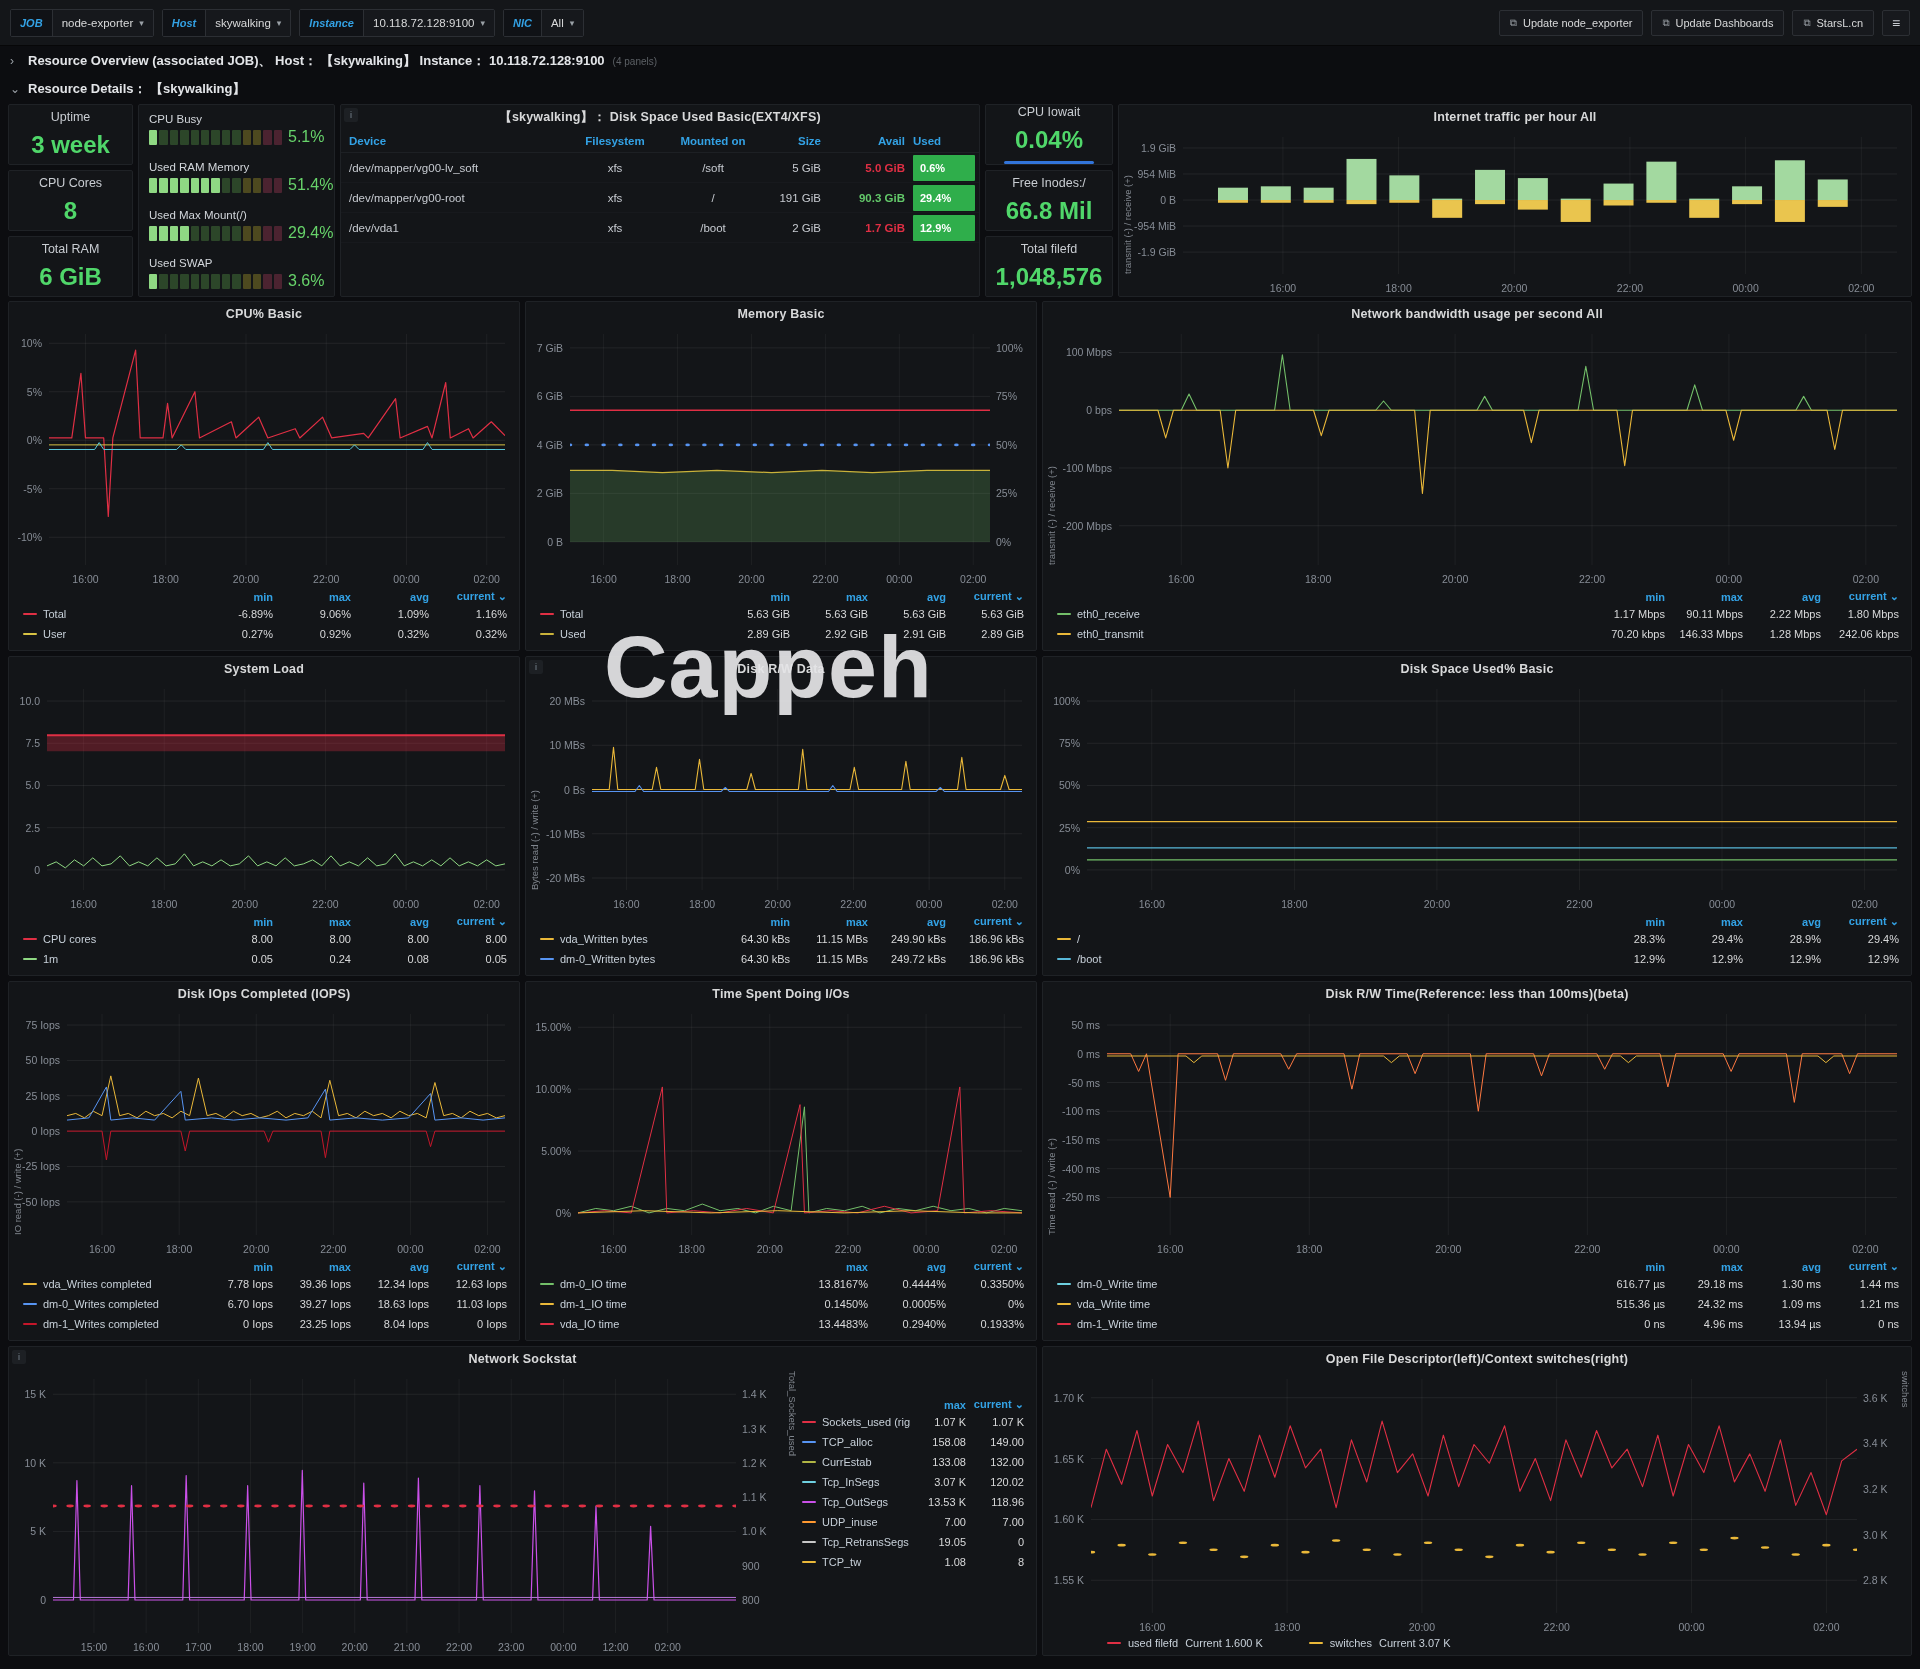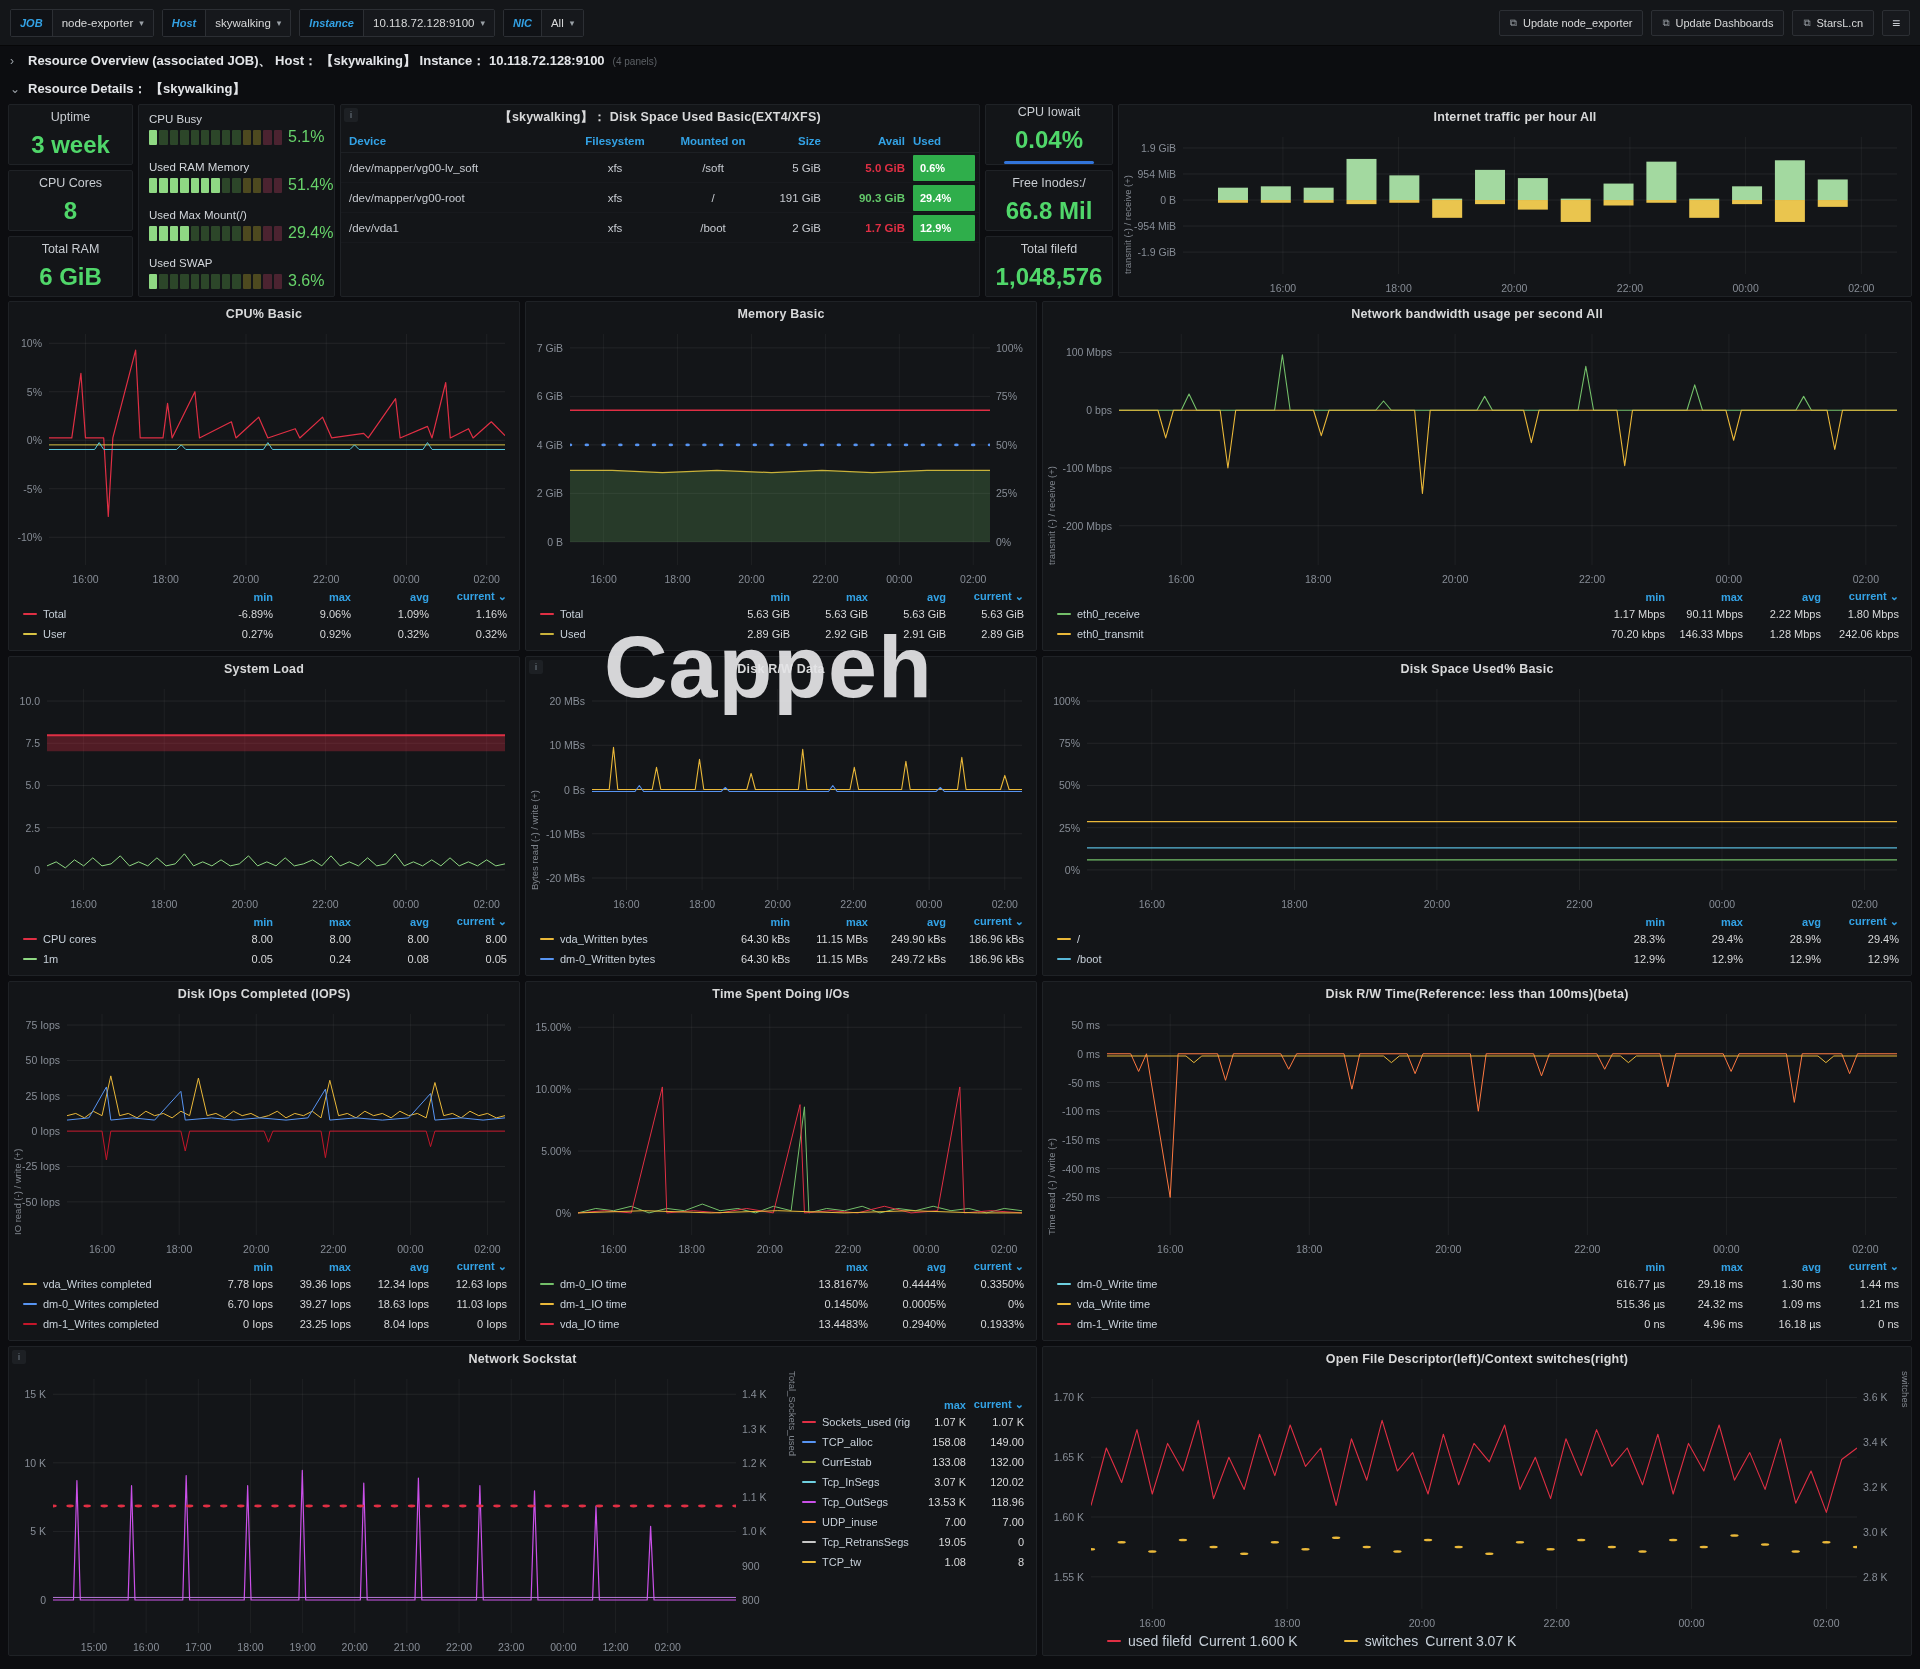--- a/index.html
+++ b/index.html
@@ -77,21 +77,21 @@
 
   .legend { padding:2px 10px 6px 14px; }
   .l-grid { display:grid; align-items:center; }
   .l-h { font-size:11px; font-weight:700; color:#33a2e5; text-align:right; padding:1px 2px; cursor:pointer; }
   .l-name { display:flex; align-items:center; gap:6px; font-size:11px; color:#c7d0d9; cursor:pointer; height:20px; white-space:nowrap; overflow:hidden; }
   .swatch { flex:0 0 14px; height:2px; border-radius:1px; }
   .l-val { font-size:11px; color:#d8d9da; text-align:right; padding-right:2px; }
 
   .legend-right { flex:0 0 238px; padding:26px 10px 8px 4px; }
   .legend-inline { display:flex; gap:46px; padding:2px 0 6px 64px; align-items:center; }
-  .li-item { display:flex; align-items:center; gap:7px; font-size:14px; color:#c7d0d9; cursor:pointer; }
+  .li-item { display:flex; align-items:center; gap:7px; font-size:11px; color:#c7d0d9; cursor:pointer; }
 
   
   .watermark { position:absolute; left:604px; top:616px; font-size:88px; font-weight:700; color:rgba(228,228,230,0.93); letter-spacing:1px; z-index:40; pointer-events:none; }
 </style>
 </head>
 <body>
 
 <div class="page">
   <header class="topnav">
     <div class="nav-left" id="nav-vars">
@@ -947,21 +947,21 @@
             <div class="l-val">515.36 µs</div>
             <div class="l-val">24.32 ms</div>
             <div class="l-val">1.09 ms</div>
             <div class="l-val">1.21 ms</div>
             <div class="l-name">
               <span class="swatch" style="background: rgb(224, 47, 68);"></span>
               <span>dm-1_Write time</span>
             </div>
             <div class="l-val">0 ns</div>
             <div class="l-val">4.96 ms</div>
-            <div class="l-val">16.18 µs</div>
+            <div class="l-val">13.94 µs</div>
             <div class="l-val">0 ns</div>
           </div>
         </div>
       </div>
     <div class="panel chart-panel span2">
         <div class="p-title">Network Sockstat</div>
         <div class="info-icon">i</div>
         <div class="p-body p-flex">
           <div class="plotwrap" style="position: relative;">
             <div class="plot" style="inset: 8px 62px 22px 44px;">

